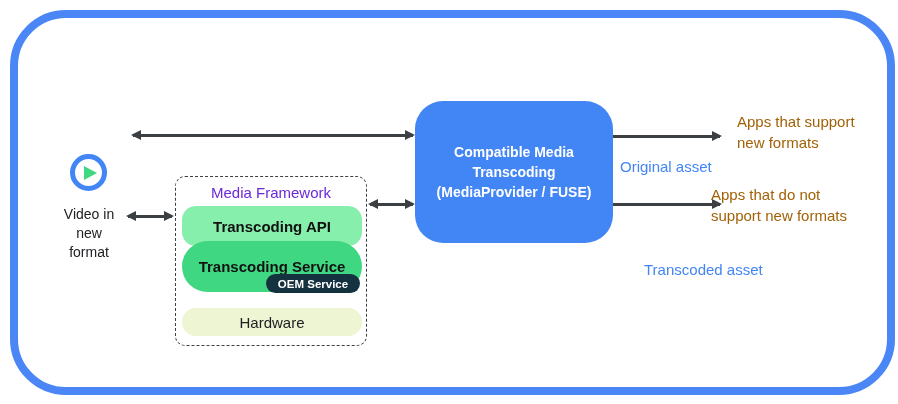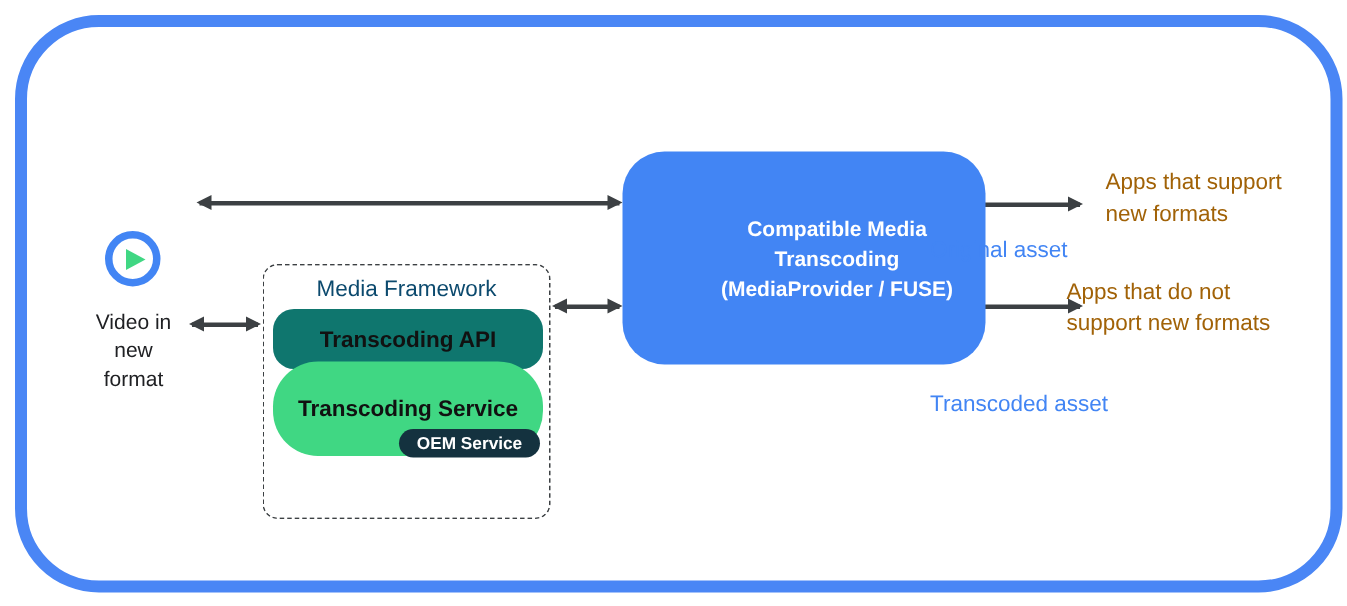--- a/index.html
+++ b/index.html
@@ -41,42 +41,42 @@
     width:0;height:0;border-top:5px solid transparent;border-bottom:5px solid transparent;
     border-right:10px solid #3c4043;
   }
   
   .framework{
     position:absolute;left:175px;top:176px;width:192px;height:170px;
     border:1.6px dashed #3c4043;border-radius:10px;box-sizing:border-box;
   }
   .framework-title{
     position:absolute;left:0;top:7px;width:100%;text-align:center;
-    font-size:15px;color:#0c4a6e;
+    font-size:15px;color:#6d28d9;
   }
   .pill{
     position:absolute;display:flex;align-items:center;justify-content:center;
     box-sizing:border-box;text-align:center;
   }
   .pill-api{left:6px;top:29px;width:180px;height:40px;border-radius:14px;
-    background:#0f766e;font-size:15px;font-weight:bold;color:#111;}
-  .pill-service{left:6px;top:64px;width:180px;height:63px;border-radius:30px;
+    background:#86efac;font-size:15px;font-weight:bold;color:#111;}
+  .pill-service{left:6px;top:64px;width:180px;height:51px;border-radius:30px;
     background:#40d783;font-size:15px;font-weight:bold;color:#111;}
   .pill-oem{right:2px;bottom:-1px;width:94px;height:19px;border-radius:10px;
     background:#14323f;font-size:11.5px;font-weight:bold;color:#ffffff;
     position:absolute;display:flex;align-items:center;justify-content:center;}
   .pill-hw{left:6px;top:131px;width:180px;height:28px;border-radius:14px;
     background:#eef5d2;font-size:15px;color:#202124;}
   
   .transcoder{
     position:absolute;left:415px;top:101px;width:198px;height:142px;
     background:#4285f4;border-radius:28px;
     display:flex;align-items:center;justify-content:center;
     color:#ffffff;font-size:14px;font-weight:bold;line-height:20px;
-    text-align:center;white-space:pre-line;padding-left:44px;
+    text-align:center;white-space:pre-line;
   }
   
   .asset-label{position:absolute;font-size:15px;color:#4285f4;margin-top:48px;}
   .apps-label{position:absolute;font-size:15px;line-height:21px;white-space:pre-line;color:#a16207;}
 </style>
 </head>
 <body>
 
 <div class="frame"></div>
 
@@ -93,24 +93,25 @@
 <div class="arrow" style="left:613px;top:135px;width:107px;"></div>
 <div class="arrow" style="left:613px;top:203px;width:107px;"></div>
 
 <div class="framework">
   <div class="framework-title">Media Framework</div>
   <div class="pill pill-api">Transcoding API</div>
   <div class="pill pill-service">
     <span>Transcoding Service</span>
     <div class="pill-oem">OEM Service</div>
   </div>
+  <div class="pill pill-hw">Hardware</div>
 </div>
 
 <div class="transcoder">Compatible Media
 Transcoding
 (MediaProvider / FUSE)</div>
 
 <div class="asset-label" style="left:620px;top:110px;">Original asset</div>
 <div class="apps-label" style="left:737px;top:111px;">Apps that support
 new formats</div>
-<div class="asset-label" style="left:620px;top:213px;">Transcoded asset</div>
+<div class="asset-label" style="left:644px;top:213px;">Transcoded asset</div>
 <div class="apps-label" style="left:711px;top:184px;">Apps that do not
 support new formats</div>
 
 </body></html>

